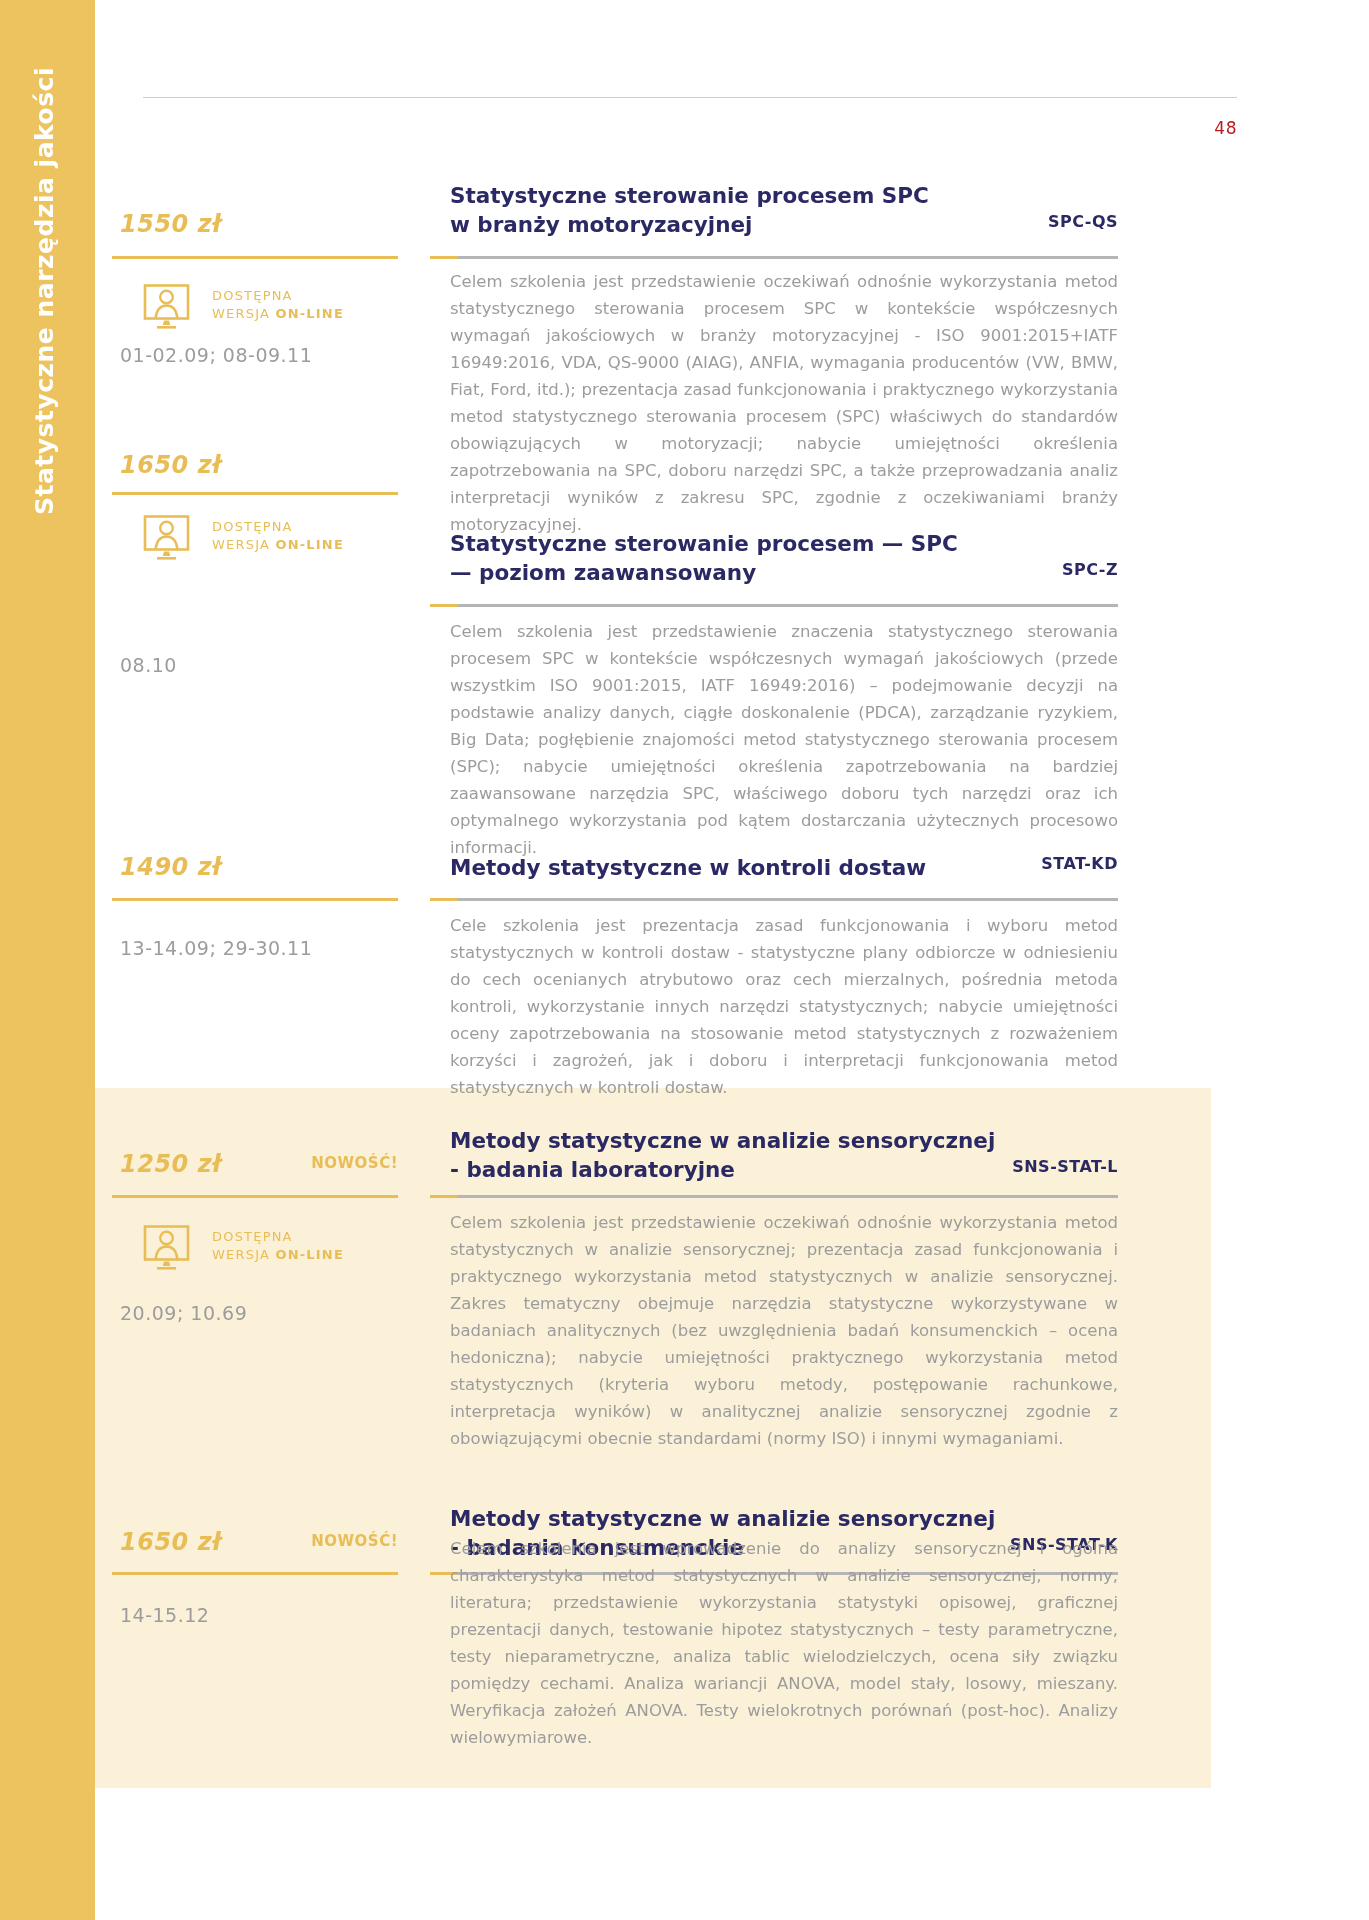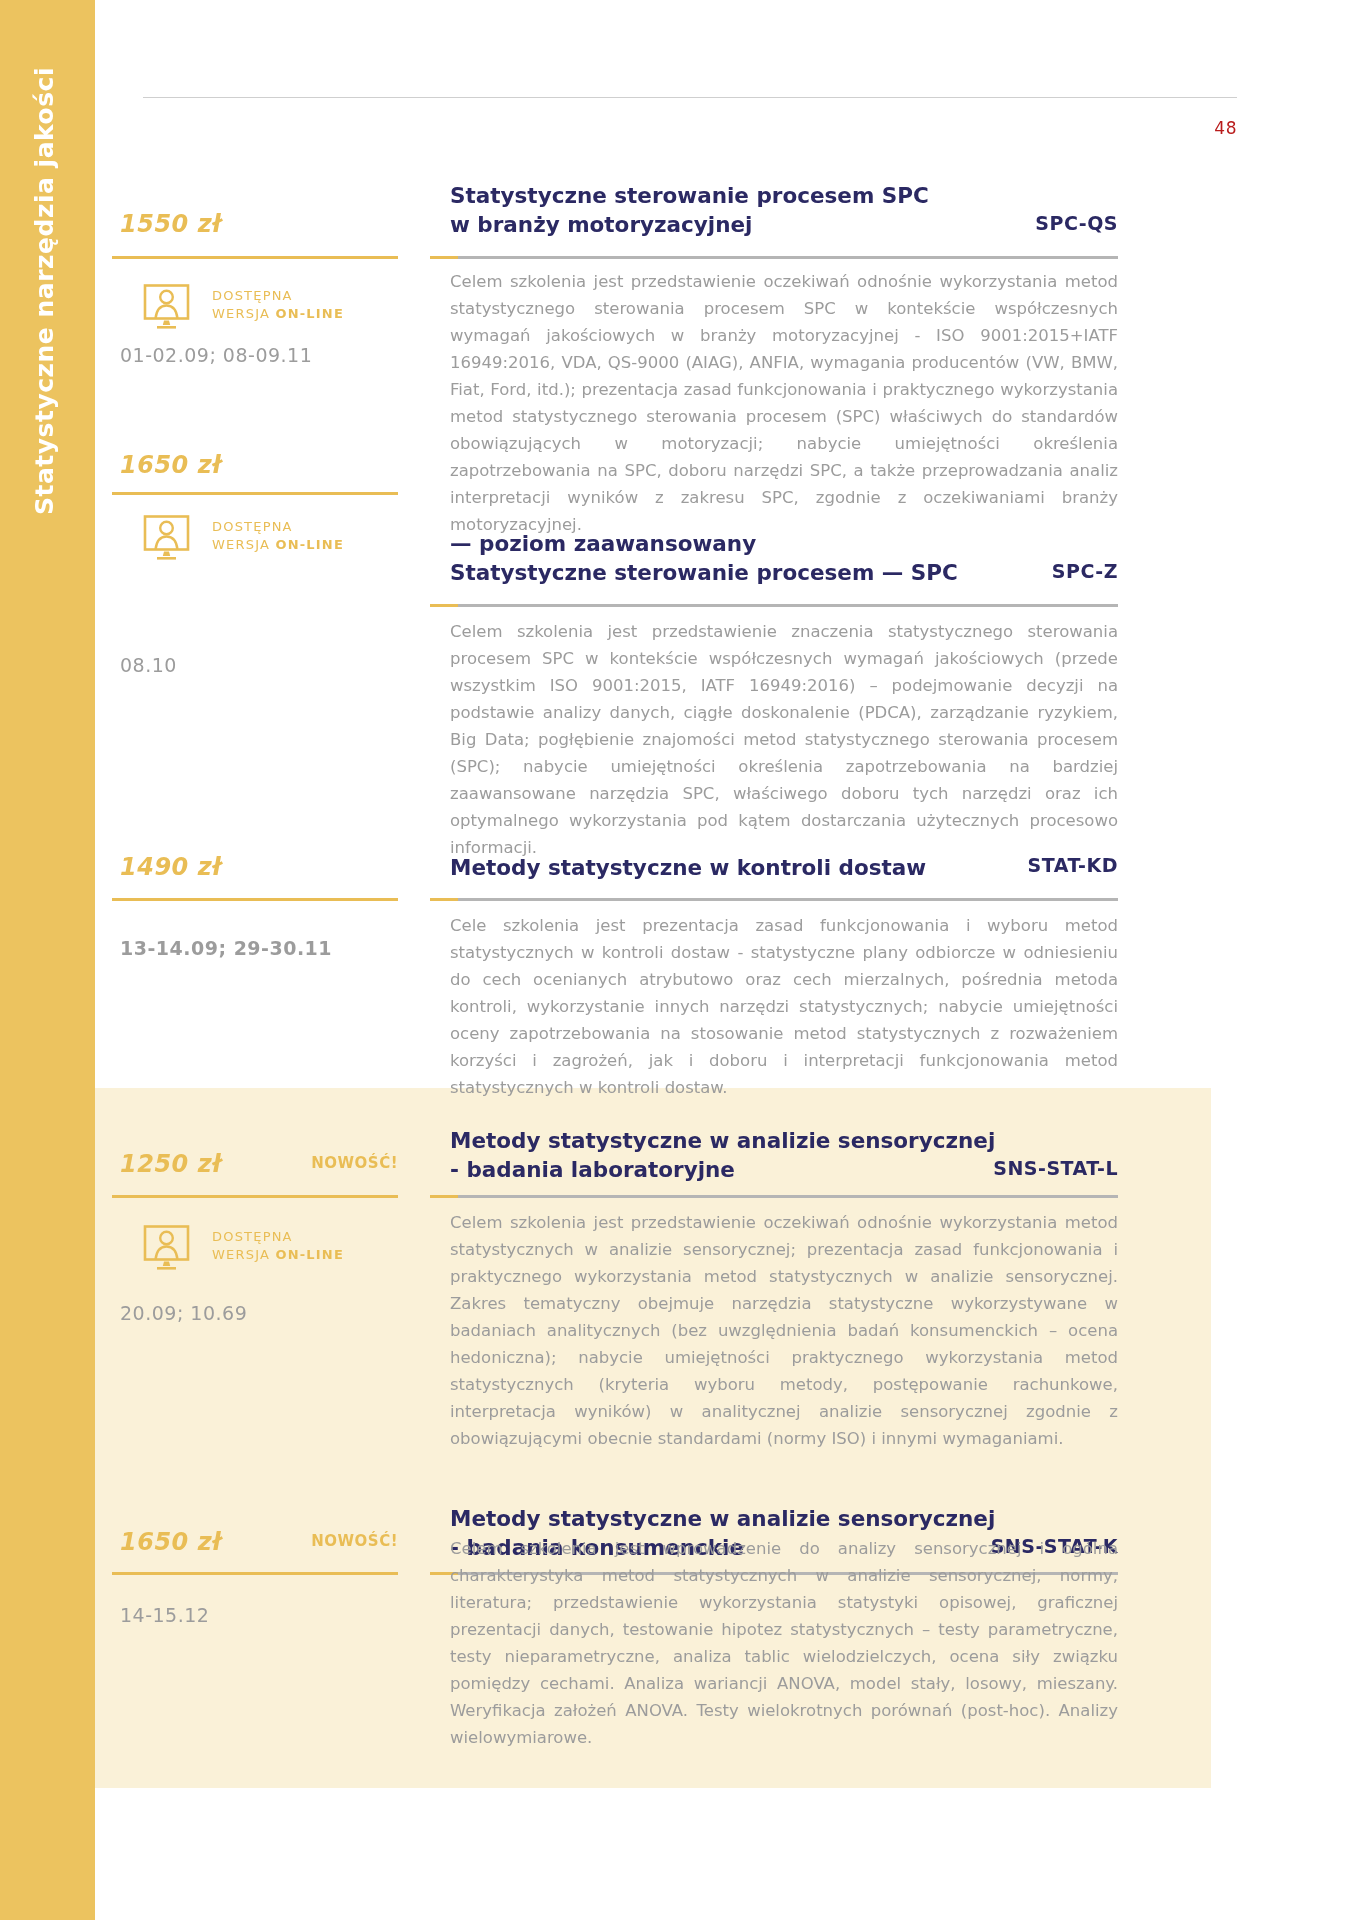--- a/index.html
+++ b/index.html
@@ -34,38 +34,38 @@
   .page-num{position:absolute;left:1037px;top:118px;width:200px;text-align:right;
     font-size:17px;color:#b91c1c;letter-spacing:.5px;}
   
   .price{position:absolute;left:120px;font-size:24px;font-weight:700;color:var(--gold);letter-spacing:.5px;font-style:italic;}
   .pline{position:absolute;left:112px;width:286px;height:3px;background:var(--gold);}
   .newbadge{position:absolute;left:120px;width:278px;text-align:right;
     font-size:15px;font-weight:700;color:var(--gold);letter-spacing:.5px;}
   .title{position:absolute;left:450px;width:580px;
     font-size:21.5px;font-weight:700;color:var(--navy);line-height:29px;}
   .code{position:absolute;left:700px;width:418px;text-align:right;
-    font-size:19px;font-weight:700;color:var(--navy);letter-spacing:.5px;}
+    font-size:16px;font-weight:700;color:var(--navy);letter-spacing:.5px;}
   .rule{position:absolute;left:430px;width:688px;height:3px;background:var(--rule);}
   .rule::before{content:"";position:absolute;left:0;top:0;width:28px;height:3px;background:var(--gold);}
   .desc{position:absolute;left:450px;width:668px;
     font-size:16.5px;line-height:27px;color:var(--gray);text-align:justify;}
   .dates{position:absolute;left:120px;font-size:19px;color:var(--gray);letter-spacing:.5px;}
   .avail{position:absolute;left:143px;display:flex;gap:22px;align-items:flex-start;}
   .avail svg{display:block;}
   .avail-text{font-size:13px;line-height:18px;color:var(--gold);letter-spacing:1.2px;padding-top:4px;}
   .avail-text b{font-weight:700;}
   
   .e1-price{top:210px;} .e1-pline{top:256px;} .e1-avail{top:283px;} .e1-dates{top:344px;}
   .e1-title{top:181px;} .e1-code{top:212px;} .e1-rule{top:256px;} .e1-desc{top:268px;}
   
   .e2-price{top:451px;} .e2-pline{top:492px;} .e2-avail{top:514px;} .e2-dates{top:654px;}
   .e2-title{top:529px;} .e2-code{top:560px;} .e2-rule{top:604px;} .e2-desc{top:618px;}
   
-  .e3-price{top:853px;} .e3-pline{top:898px;} .e3-dates{top:937px;font-weight:bold;}
+  .e3-price{top:853px;} .e3-pline{top:898px;} .e3-dates{top:937px;}
   .e3-title{top:853px;} .e3-code{top:854px;} .e3-rule{top:898px;} .e3-desc{top:912px;}
   
   .e4-price{top:1150px;} .e4-new{top:1154px;} .e4-pline{top:1195px;} .e4-avail{top:1224px;} .e4-dates{top:1302px;}
   .e4-title{top:1126px;} .e4-code{top:1157px;} .e4-rule{top:1195px;} .e4-desc{top:1209px;}
   
   .e5-price{top:1528px;} .e5-new{top:1532px;} .e5-pline{top:1572px;} .e5-dates{top:1604px;}
   .e5-title{top:1504px;} .e5-code{top:1535px;} .e5-rule{top:1572px;} .e5-desc{top:1520px;margin-top:15px;}
 </style>
 </head>
 <body>
@@ -118,22 +118,22 @@
         <path d="M21 37.5 h5 l1.2 4.5 h-7.4 Z" fill="#e9bd55"></path>
         <rect x="14" y="43" width="19" height="2.6" fill="#e9bd55"></rect>
       </svg>
       <div class="avail-text">
         <span>DOSTĘPNA</span><br>
         <span>WERSJA </span><b>ON-LINE</b>
       </div>
     </div>
     <div class="dates e2-dates">08.10</div>
     <div class="title e2-title">
+      <div>Statystyczne sterowanie procesem — SPC</div>
       <div>— poziom zaawansowany</div>
-      <div>Statystyczne sterowanie procesem — SPC</div>
     </div>
     <div class="code e2-code">SPC-Z</div>
     <div class="rule e2-rule"></div>
     <div class="desc e2-desc">Celem szkolenia jest przedstawienie znaczenia statystycznego sterowania procesem SPC w kontekście współczesnych wymagań jakościowych (przede wszystkim ISO 9001:2015, IATF 16949:2016) – podejmowanie decyzji na podstawie analizy danych, ciągłe doskonalenie (PDCA), zarządzanie ryzykiem, Big Data; pogłębienie znajomości metod statystycznego sterowania procesem (SPC); nabycie umiejętności określenia zapotrzebowania na bardziej zaawansowane narzędzia SPC, właściwego doboru tych narzędzi oraz ich optymalnego wykorzystania pod kątem dostarczania użytecznych procesowo informacji.</div>
   </section>
 
   <section>
     <div class="price e3-price">1490 zł</div>
     <div class="pline e3-pline"></div>
     <div class="dates e3-dates">13-14.09; 29-30.11</div>

